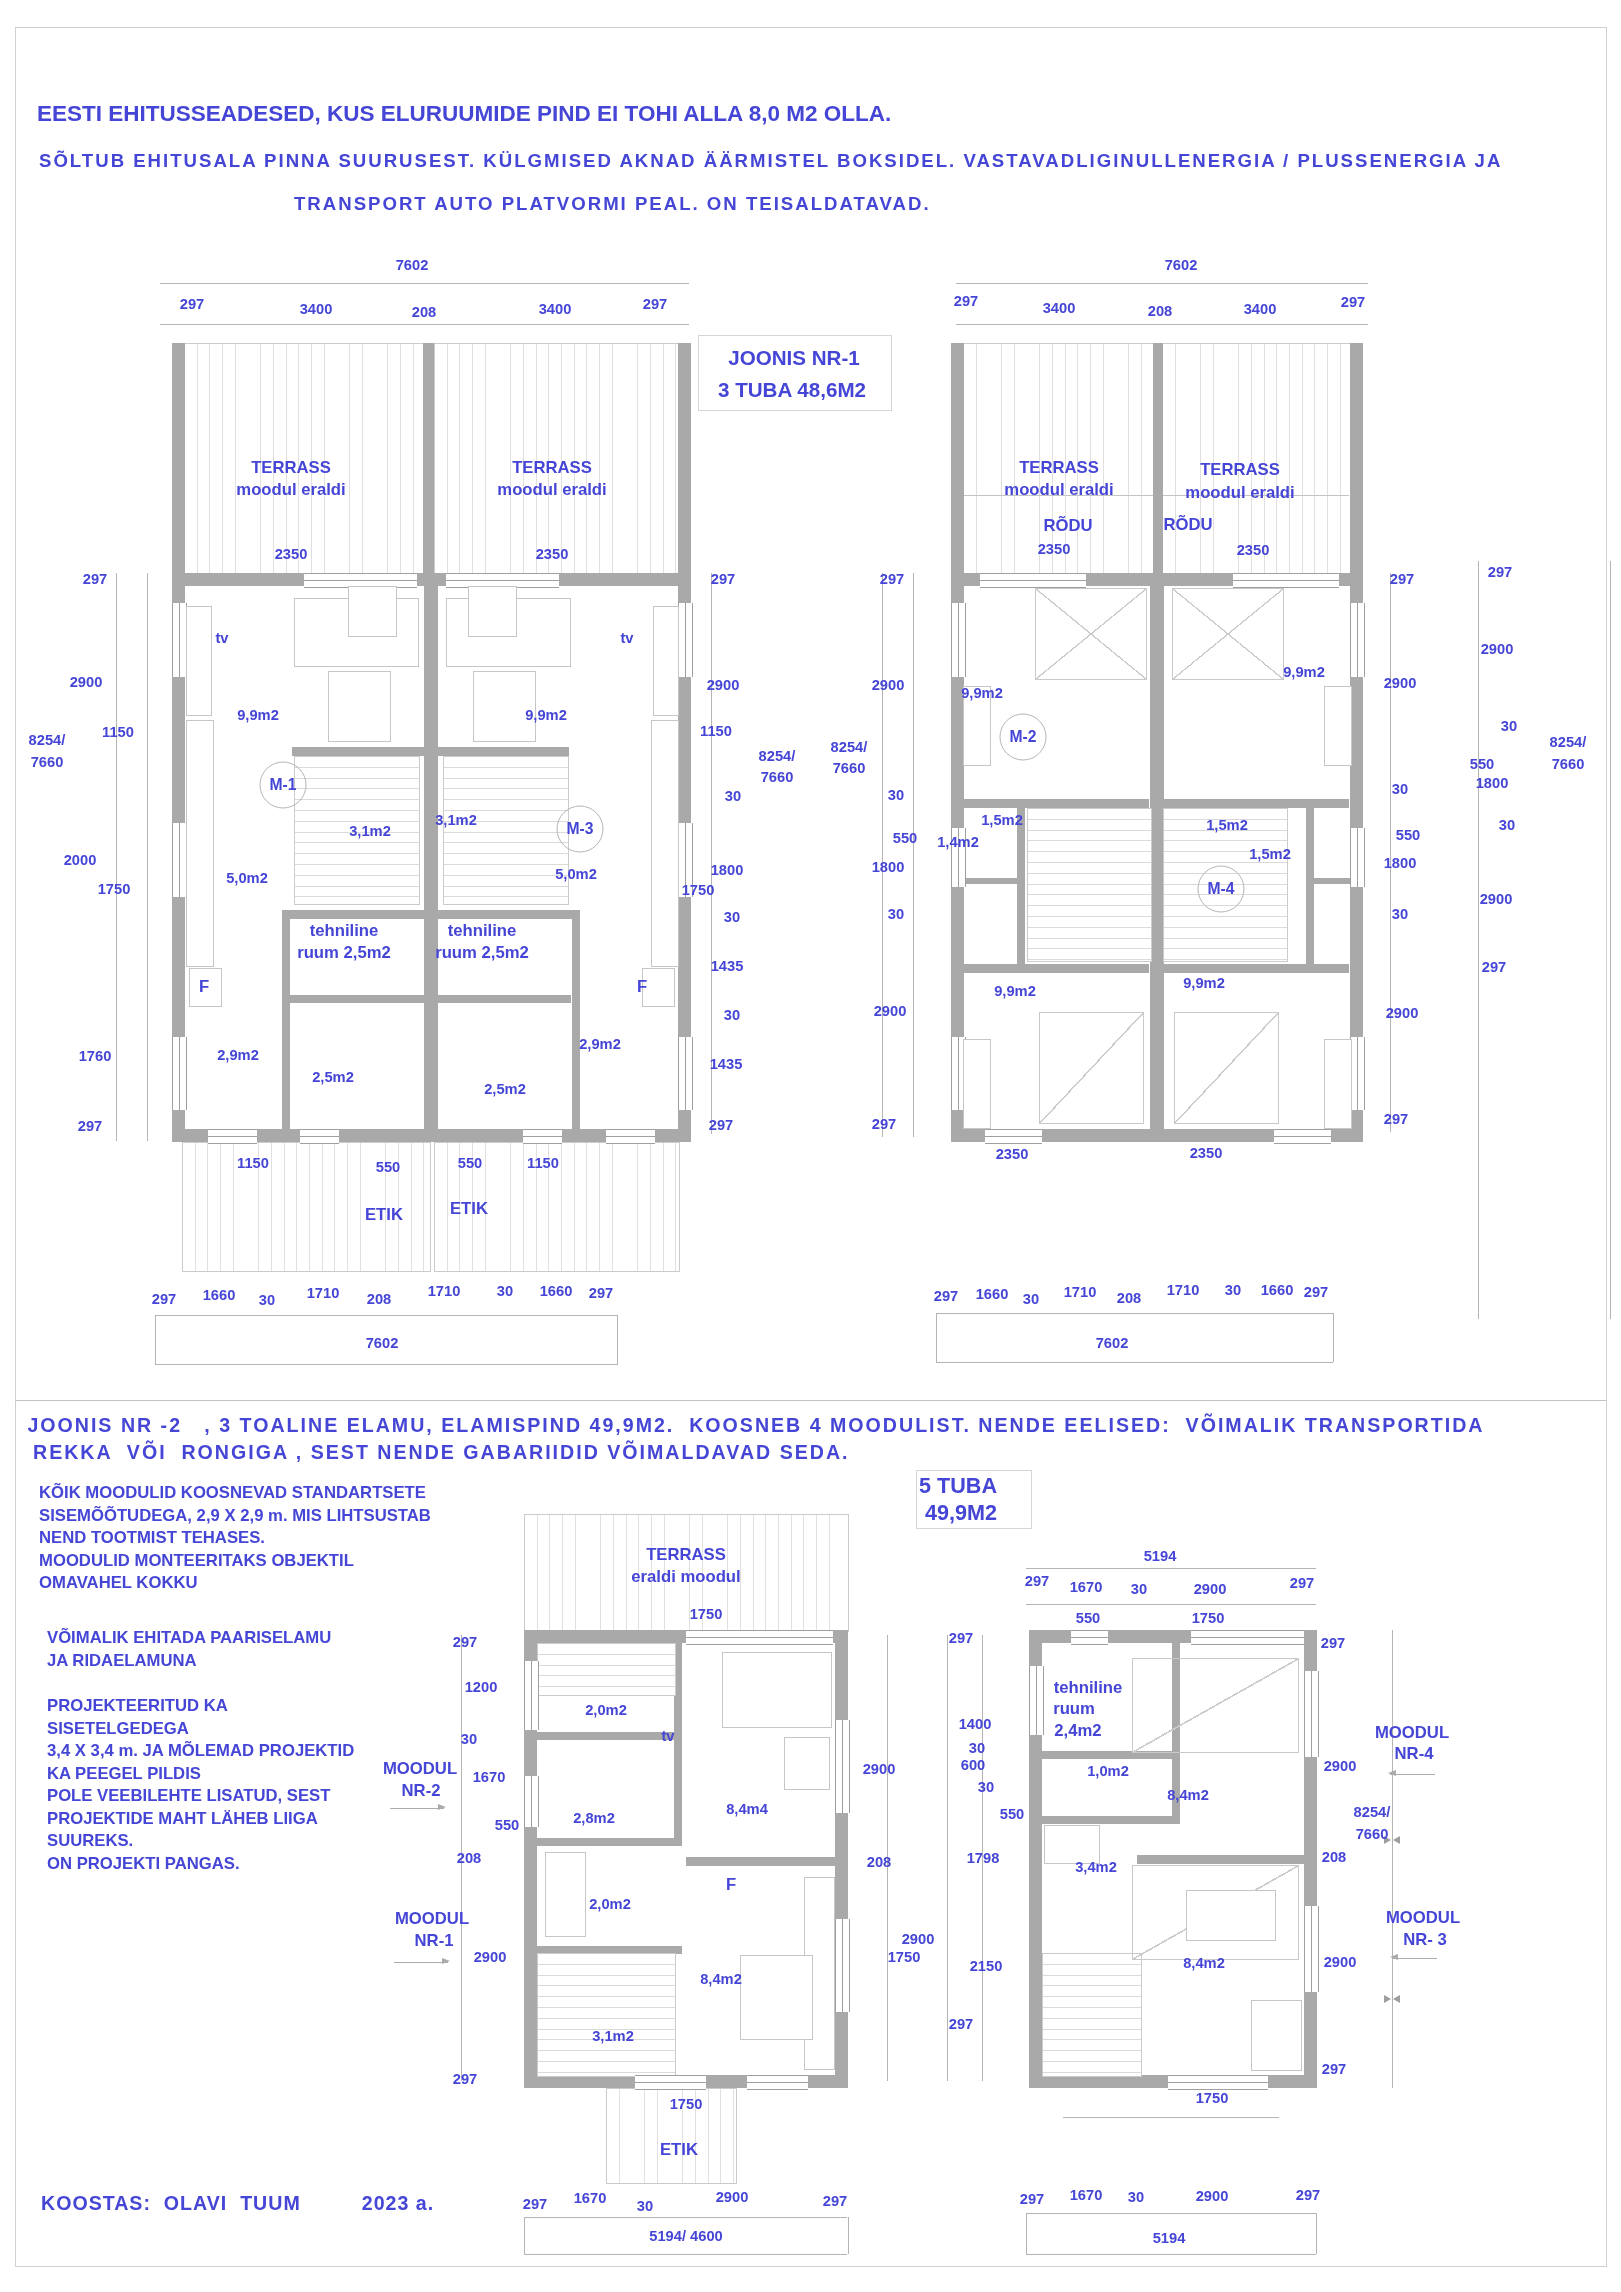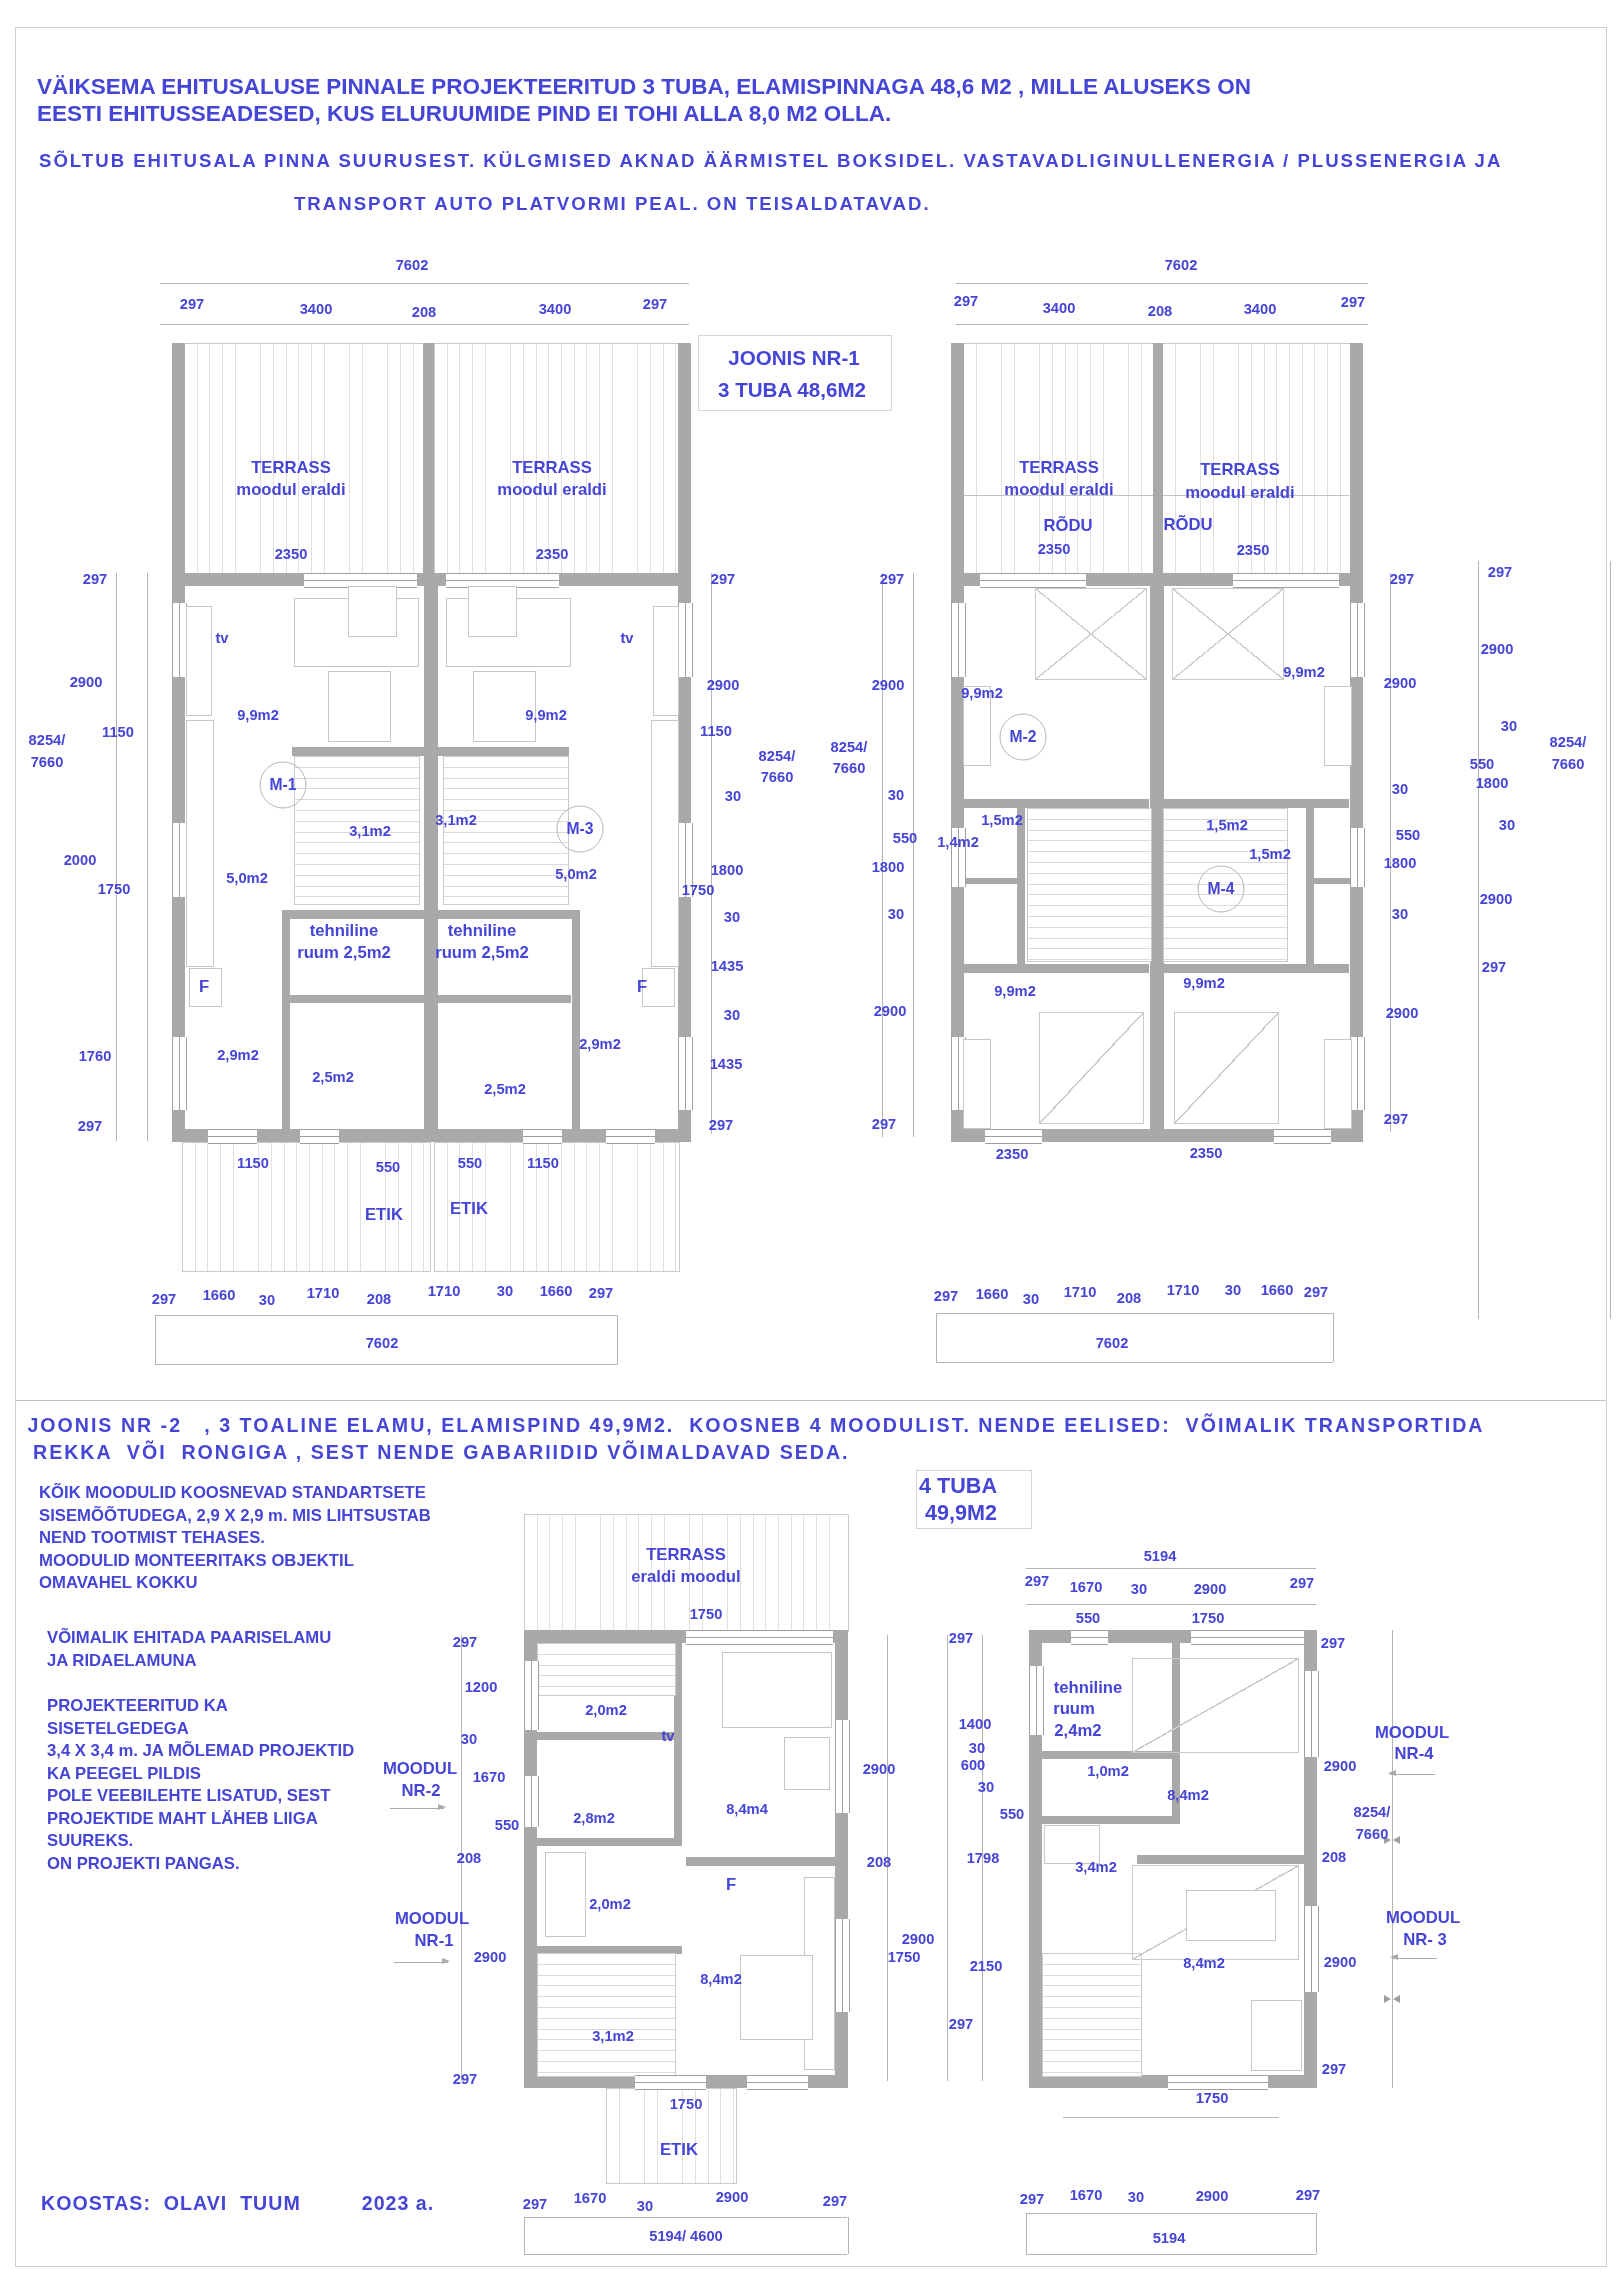--- a/index.html
+++ b/index.html
@@ -45,21 +45,20 @@
   .ftr{position:absolute;color:var(--blue);font-weight:bold;font-size:19.6px;letter-spacing:1px;white-space:pre;}
 </style>
 </head>
 <body>
 
 <div class="sheet">
 
   <div class="frame" style="left:14.7px;top:27.4px;width:1590px;height:2238px;"></div>
   <div class="ln" style="left:14.7px;top:1400px;width:1591px;height:1px;"></div>
 
-  <div class="hd1" style="left:37px;top:74px;">VÄIKSEMA EHITUSALUSE PINNALE PROJEKTEERITUD 3 TUBA, ELAMISPINNAGA 48,6 M2 , MILLE ALUSEKS ON</div>
   <div class="hd1" style="left:37px;top:101px;">EESTI EHITUSSEADESED, KUS ELURUUMIDE PIND EI TOHI ALLA 8,0 M2 OLLA.</div>
   <div class="hd2" style="left:39px;top:150px;">SÕLTUB EHITUSALA PINNA SUURUSEST. KÜLGMISED AKNAD ÄÄRMISTEL BOKSIDEL. VASTAVADLIGINULLENERGIA / PLUSSENERGIA JA</div>
   <div class="hd2" style="left:294px;top:193px;">TRANSPORT AUTO PLATVORMI PEAL. ON TEISALDATAVAD.</div>
 
   <div class="hv" style="left:184px;top:343px;width:239px;height:230px;"></div>
   <div class="hv" style="left:434px;top:343px;width:244px;height:230px;"></div>
   <div class="w" style="left:172px;top:343px;width:12.7px;height:230px;"></div>
   <div class="w" style="left:678px;top:343px;width:12.7px;height:230px;"></div>
   <div class="w" style="left:423px;top:343px;width:10.8px;height:230px;"></div>
   <div class="w" style="left:172px;top:573px;width:519px;height:12.7px;"></div>
@@ -252,21 +251,21 @@
   <div class="bt" style="left:1384px;top:1836px;"></div>
   <div class="bt" style="left:1384px;top:1995px;"></div>
   <div class="ar arl" style="left:1390px;top:1774px;width:45px;"></div>
   <div class="ar arl" style="left:1392px;top:1958px;width:45px;"></div>
 
   <div class="ftr" style="left:41px;top:2192px;"><span>KOOSTAS:  OLAVI  TUUM</span><span style="margin-left:61px;">2023 a.</span></div>
 
   <div id="ann" style="position:absolute;left:0;top:0;width:100%;height:100%;">
       <span class="lbl t20" style="left: 794px; top: 358px; text-align: right;">JOONIS NR-1</span>
       <span class="lbl t20" style="left: 792px; top: 390px;">3 TUBA 48,6M2</span>
-      <span class="lbl t22" style="left: 958px; top: 1486px;">4 TUBA</span>
+      <span class="lbl t22" style="left: 958px; top: 1486px;">5 TUBA</span>
       <span class="lbl t22" style="left: 961px; top: 1513px;">49,9M2</span>
       <span class="lbl t17" style="left: 420px; top: 1769px;">MOODUL</span>
       <span class="lbl t17" style="left: 421px; top: 1791px;">NR-2</span>
       <span class="lbl t17" style="left: 432px; top: 1919px;">MOODUL</span>
       <span class="lbl t17" style="left: 434px; top: 1941px;">NR-1</span>
       <span class="lbl t17" style="left: 1412px; top: 1733px;">MOODUL</span>
       <span class="lbl t17" style="left: 1414px; top: 1754px;">NR-4</span>
       <span class="lbl t17" style="left: 1423px; top: 1918px;">MOODUL</span>
       <span class="lbl t17" style="left: 1425px; top: 1940px;">NR- 3</span>
       <span class="lbl" style="left: 412px; top: 266px;">7602</span>

